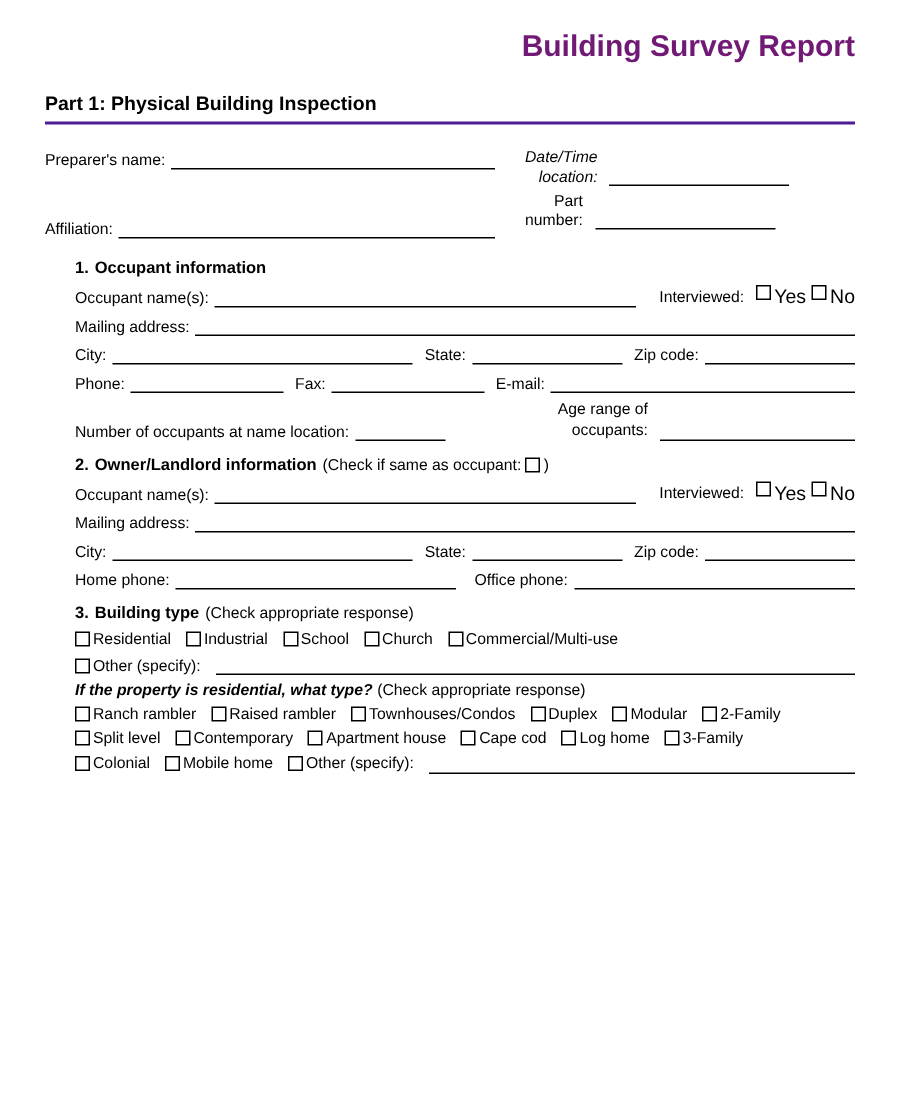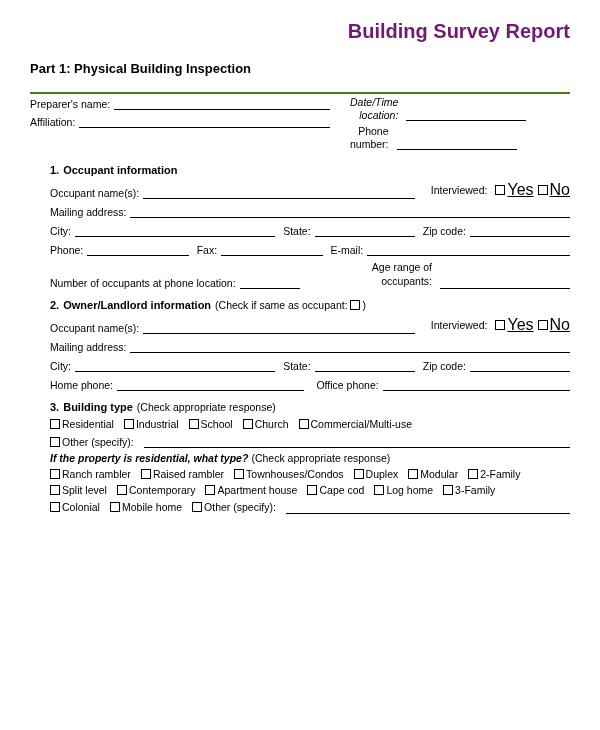--- a/index.html
+++ b/index.html
@@ -17,23 +17,23 @@
       margin-bottom: 18px;
     }
     .title-section h1 {
       font-size: 20px;
       font-weight: bold;
       color: #701a75;
     }
     .part-header {
       font-size: 13px;
       font-weight: bold;
-      border-bottom: 2px solid #4d7c0f;
-      padding-bottom: 16px;
-      margin-bottom: 2px;
+      border-bottom: 2px solid #4c1d95;
+      padding-bottom: 5px;
+      margin-bottom: 16px;
     }
     .form-section {
       margin-bottom: 10px;
     }
     .form-row {
       display: flex;
       align-items: flex-end;
       margin-bottom: 5px;
       flex-wrap: wrap;
     }
@@ -67,24 +67,22 @@
     }
     .interviewed-group {
       display: flex;
       align-items: center;
       margin-left: auto;
       white-space: nowrap;
       padding-left: 16px;
     }
     .checkbox-label {
       display: flex;
-      align-items: center;
       margin-left: 4px;
-      font-size: 16px;
-      text-decoration: underline;
+      font-size: 13px;
     }
     .checkbox-box {
       display: inline-block;
       width: 10px;
       height: 10px;
       border: 1px solid #000;
       margin-right: 2px;
       vertical-align: middle;
     }
     .indented {
@@ -104,20 +102,21 @@
     }
     .right-row {
       display: flex;
       align-items: flex-end;
       margin-bottom: 4px;
     }
     .left-block {
       flex: 1;
       display: flex;
       flex-direction: column;
+      gap: 28px;
     }
     .left-row {
       display: flex;
       align-items: flex-end;
       margin-bottom: 4px;
     }
     .check-row {
       display: flex;
       align-items: center;
       flex-wrap: wrap;
@@ -160,21 +159,21 @@
     <div class="right-block">
       <div class="right-row">
         <span class="field-label" style="text-align:right; line-height:1.2;font-style:italic;">
           <span>Date/Time</span><br><span>location:</span>
         </span>
         <div style="width:4px;"></div>
         <div class="field-line" style="min-width:120px;"></div>
       </div>
       <div class="right-row">
         <span class="field-label" style="text-align:right; line-height:1.2;">
-          <span>Phone</span><br><span>number:</span>
+          <span>Part</span><br><span>number:</span>
         </span>
         <div style="width:4px;"></div>
         <div class="field-line" style="min-width:120px;"></div>
       </div>
     </div>
   </div>
 </div>
 
 <div class="form-section indented">
   <div class="section-header-row">
@@ -215,21 +214,21 @@
   <div class="form-row">
     <span class="field-label">Phone:</span>
     <div class="field-line" style="flex:1;"></div>
     <span class="field-label" style="margin-left:8px;">Fax:</span>
     <div class="field-line" style="flex:1;"></div>
     <span class="field-label" style="margin-left:8px;">E-mail:</span>
     <div class="field-line" style="flex:2;"></div>
   </div>
 
   <div class="form-row">
-    <span class="field-label">Number of occupants at phone location:</span>
+    <span class="field-label">Number of occupants at name location:</span>
     <div class="field-line" style="flex:0.5; min-width:60px; max-width:80px;"></div>
     <div style="flex:1;"></div>
     <div style="display:flex; flex-direction:column; align-items:flex-end; margin-left:auto;">
       <div style="display:flex; align-items:flex-end;">
         <span class="field-label" style="text-align:right; line-height:1.3;">
           <span>Age range of</span><br>
           <span>occupants:</span>
         </span>
         <div style="width:4px;"></div>
         <div class="field-line" style="min-width:130px;"></div>

